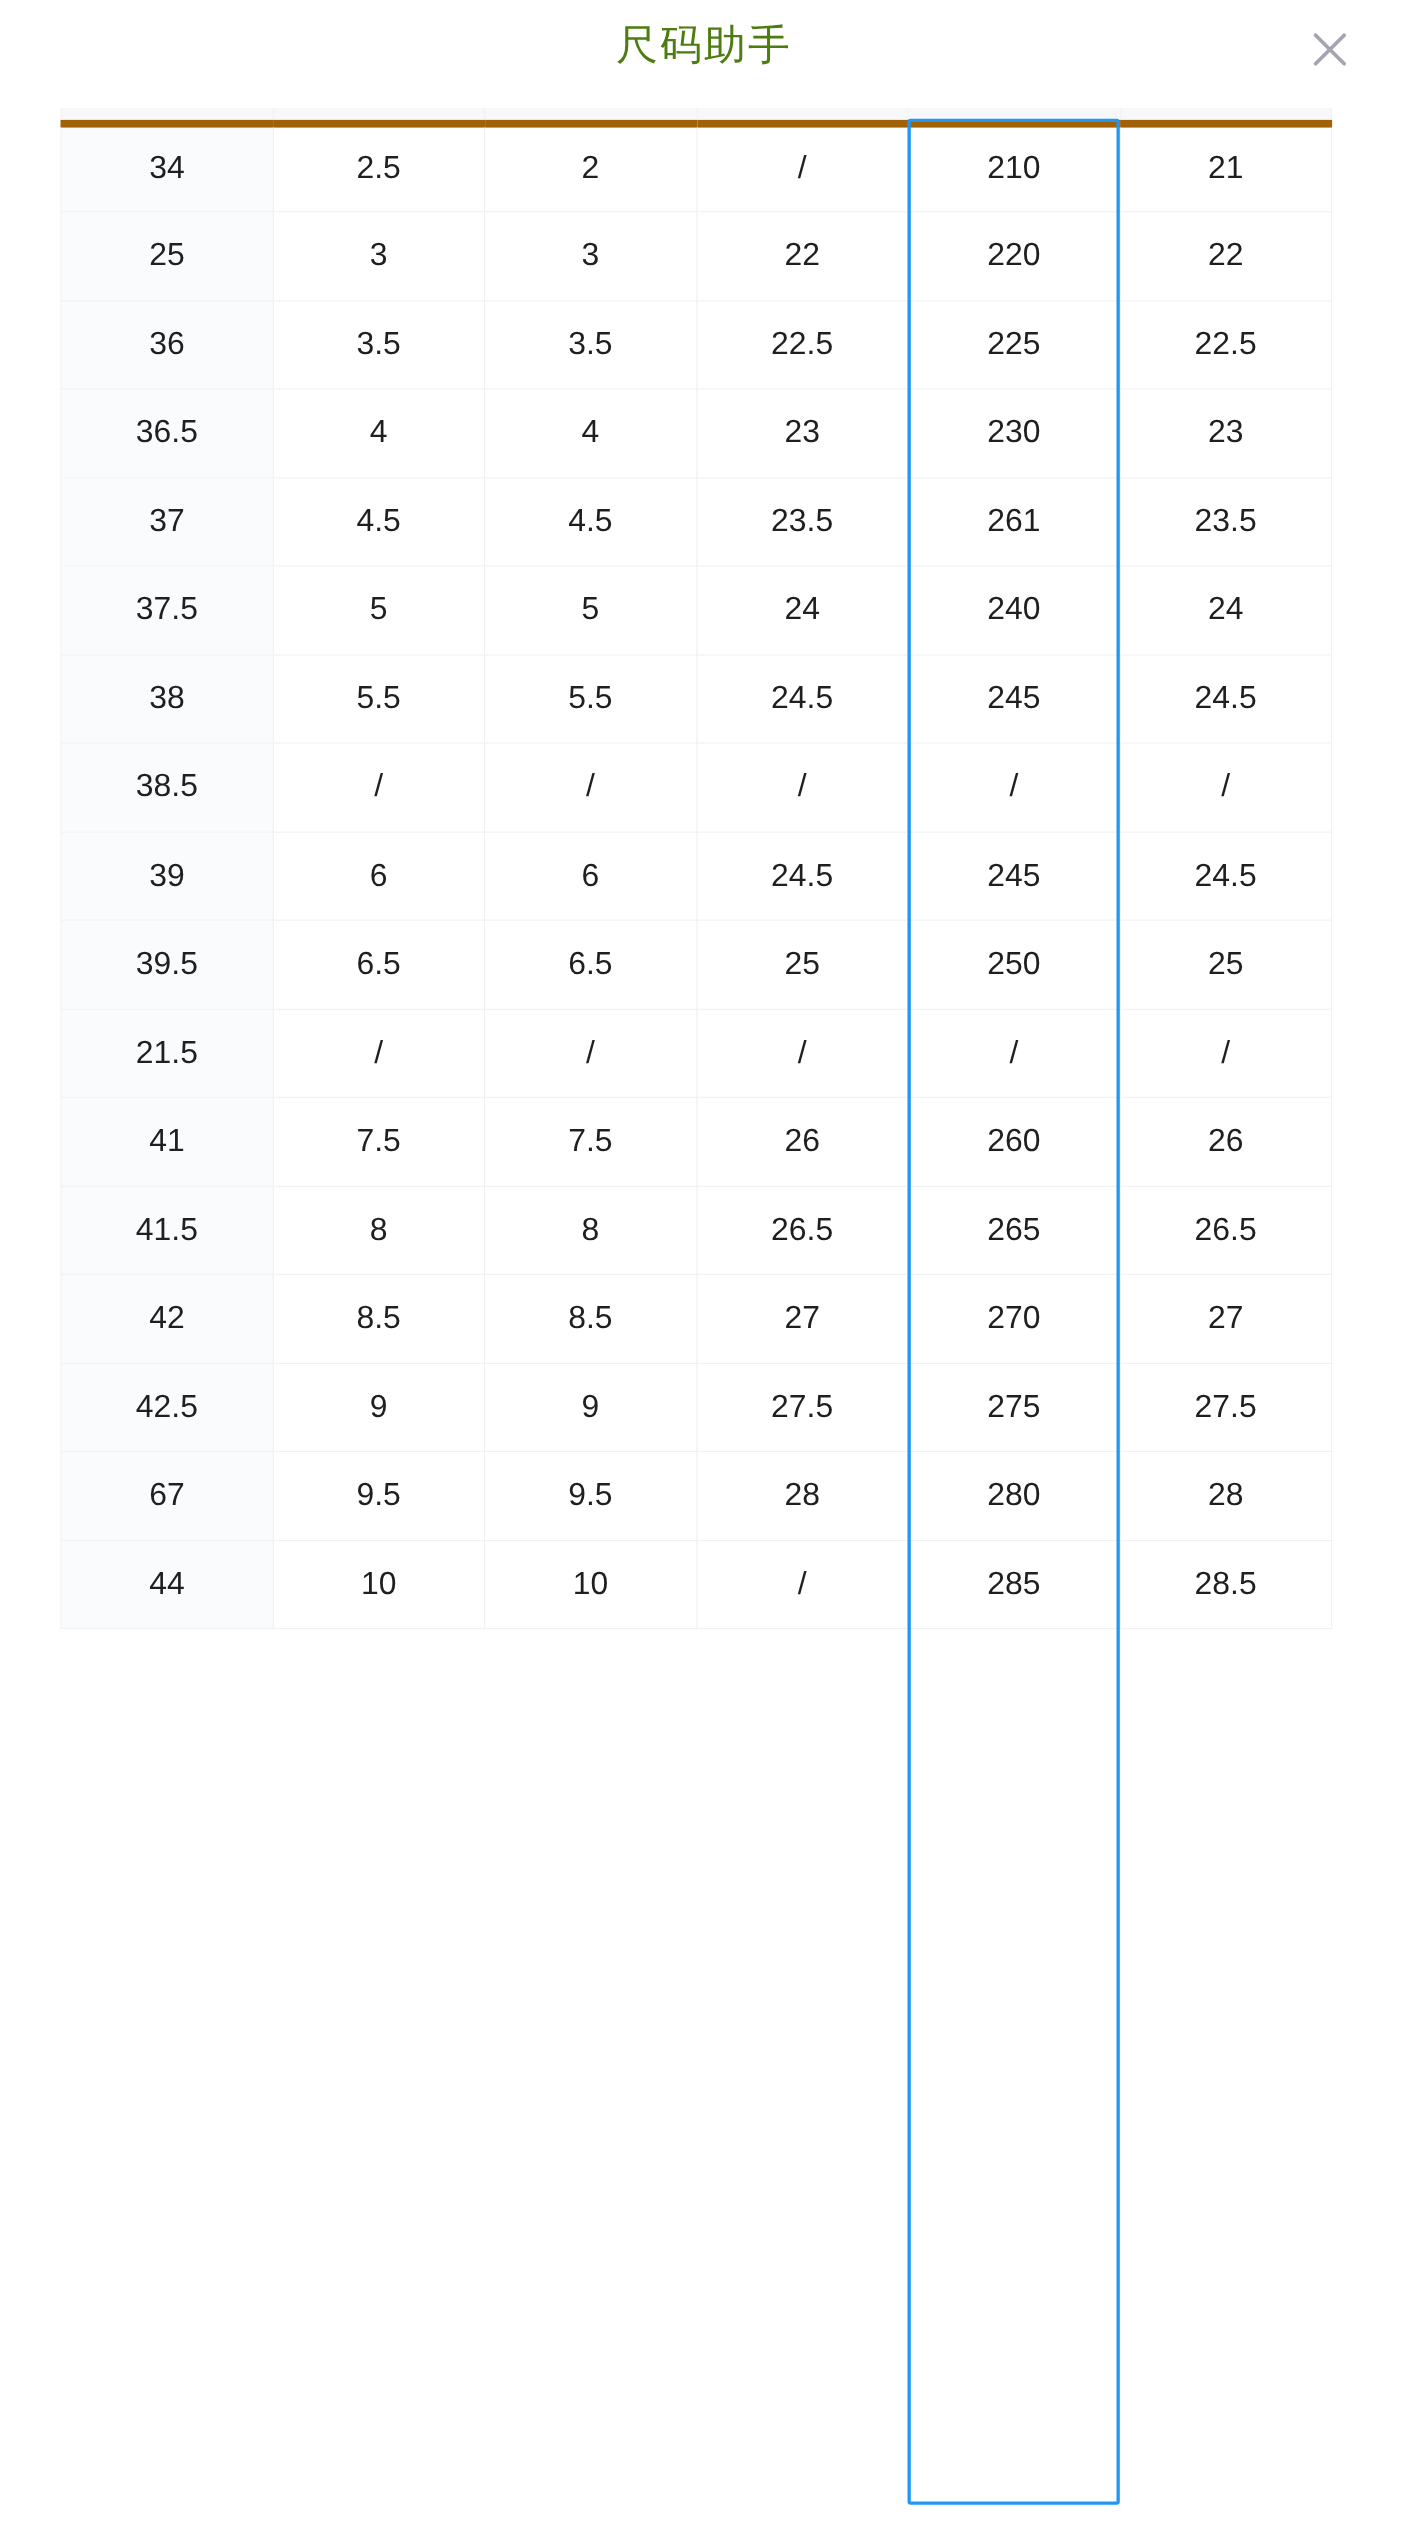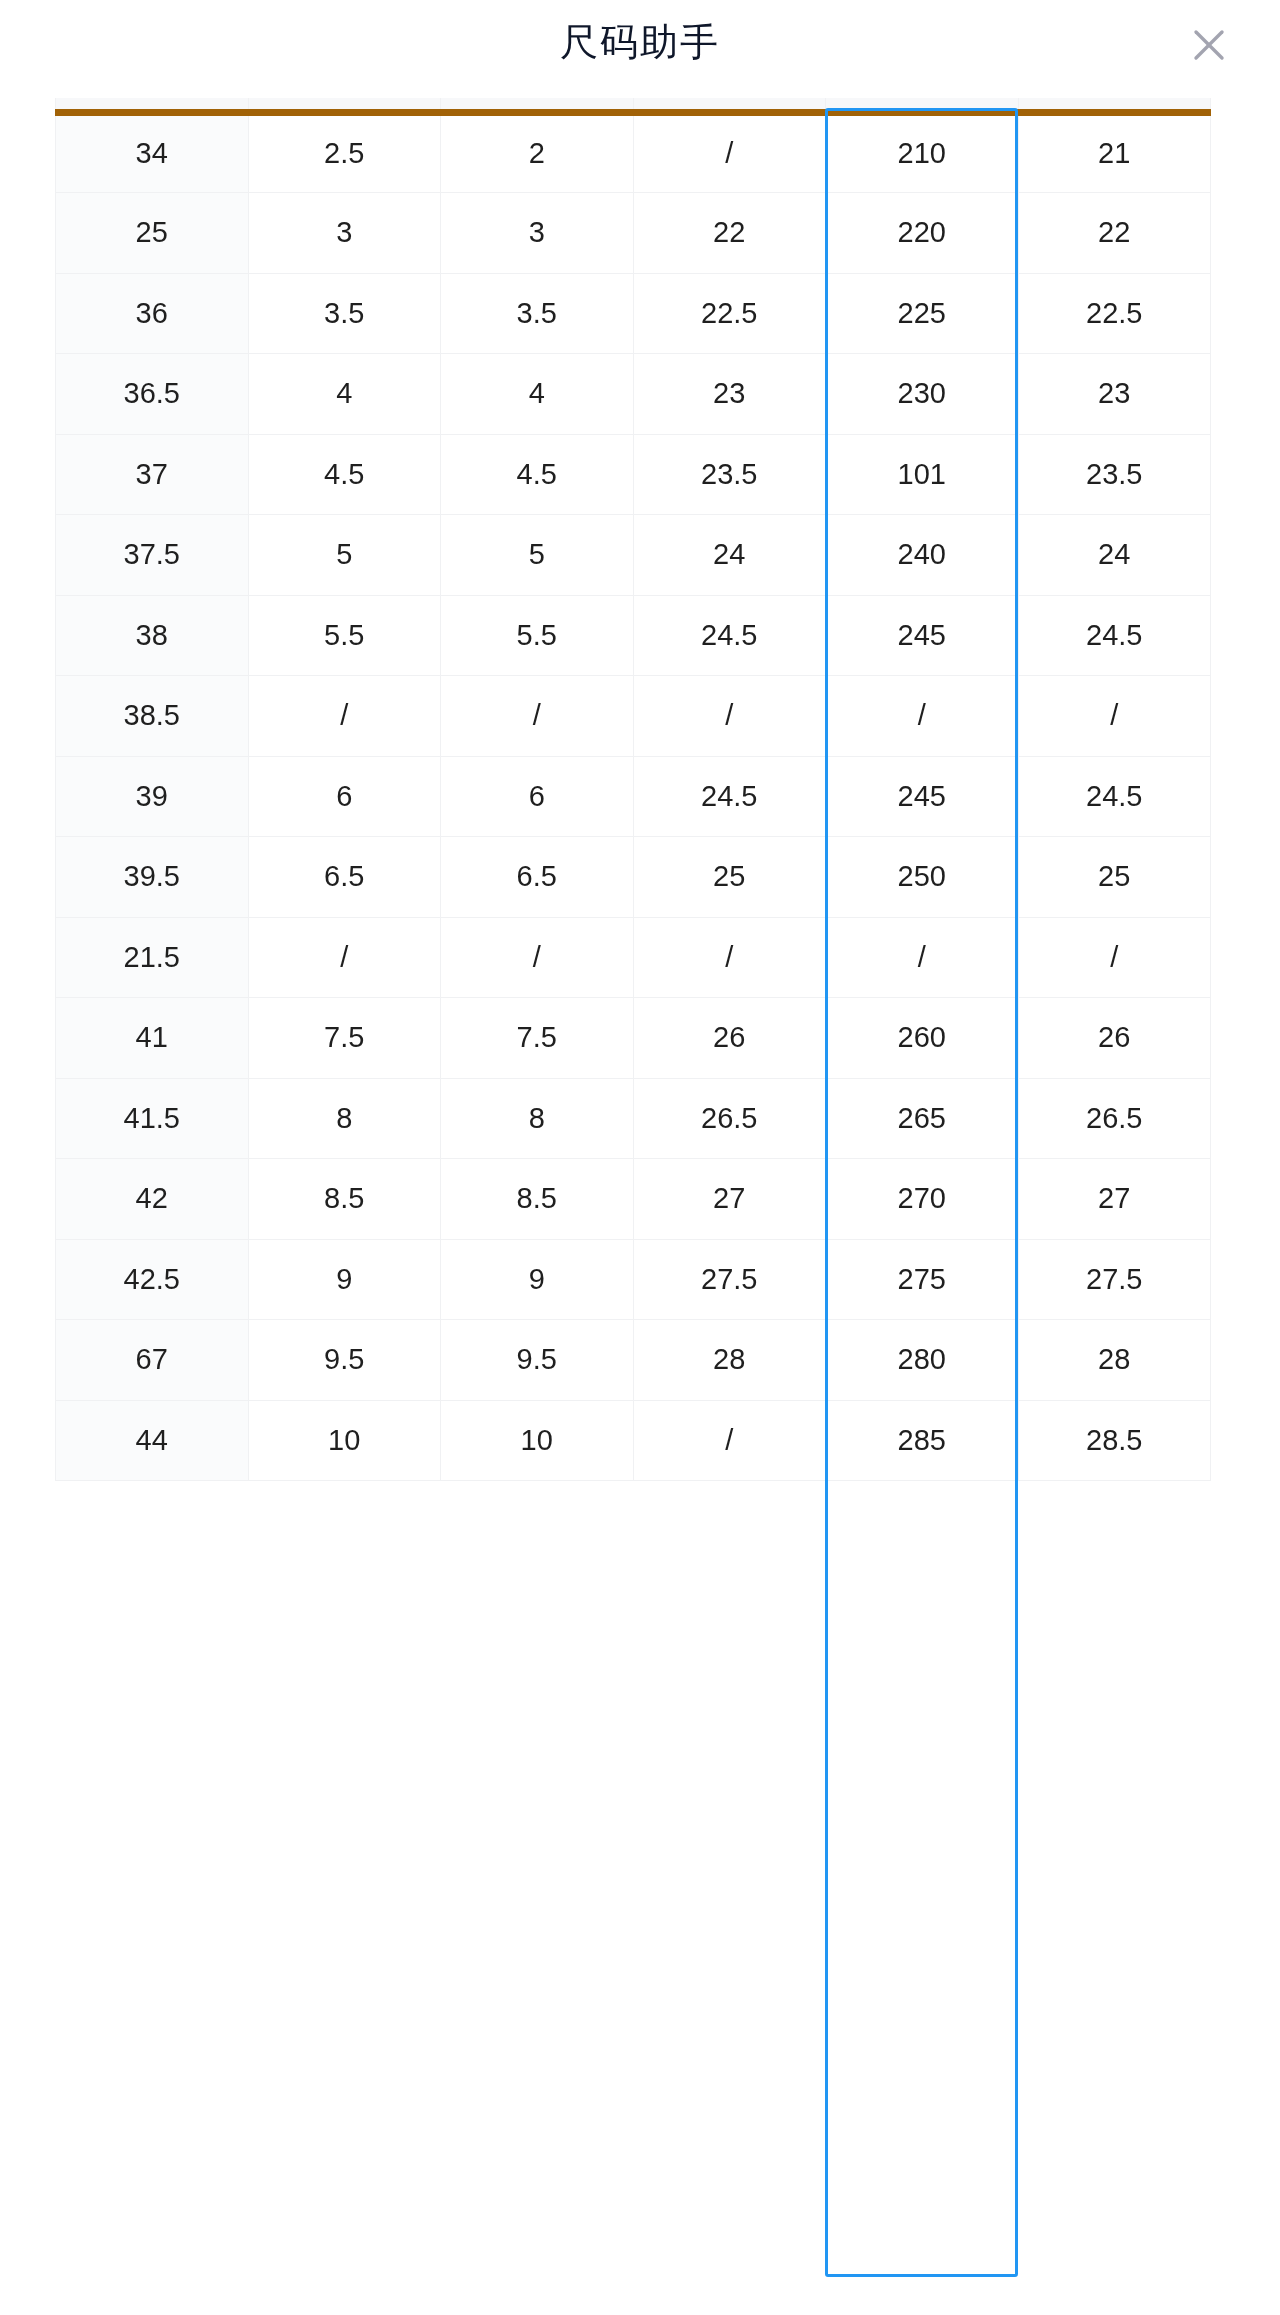--- a/index.html
+++ b/index.html
@@ -28,21 +28,21 @@
   }
 
   .header-title {
     position: absolute;
     left: 0;
     right: 0;
     top: 18px;
     text-align: center;
     font-size: 38px;
     font-weight: 500;
-    color: #0f172a;
+    color: #4d7c0f;
     letter-spacing: 2px;
     line-height: 48px;
   }
 
   .close-button {
     position: absolute;
     right: 46px;
     top: 20px;
     width: 50px;
     height: 50px;
@@ -189,21 +189,21 @@
             <td>4</td>
             <td>23</td>
             <td>230</td>
             <td>23</td>
           </tr>
           <tr>
             <td class="size-col">37</td>
             <td>4.5</td>
             <td>4.5</td>
             <td>23.5</td>
-            <td>101</td>
+            <td>261</td>
             <td>23.5</td>
           </tr>
           <tr>
             <td class="size-col">37.5</td>
             <td>5</td>
             <td>5</td>
             <td>24</td>
             <td>240</td>
             <td>24</td>
           </tr>

